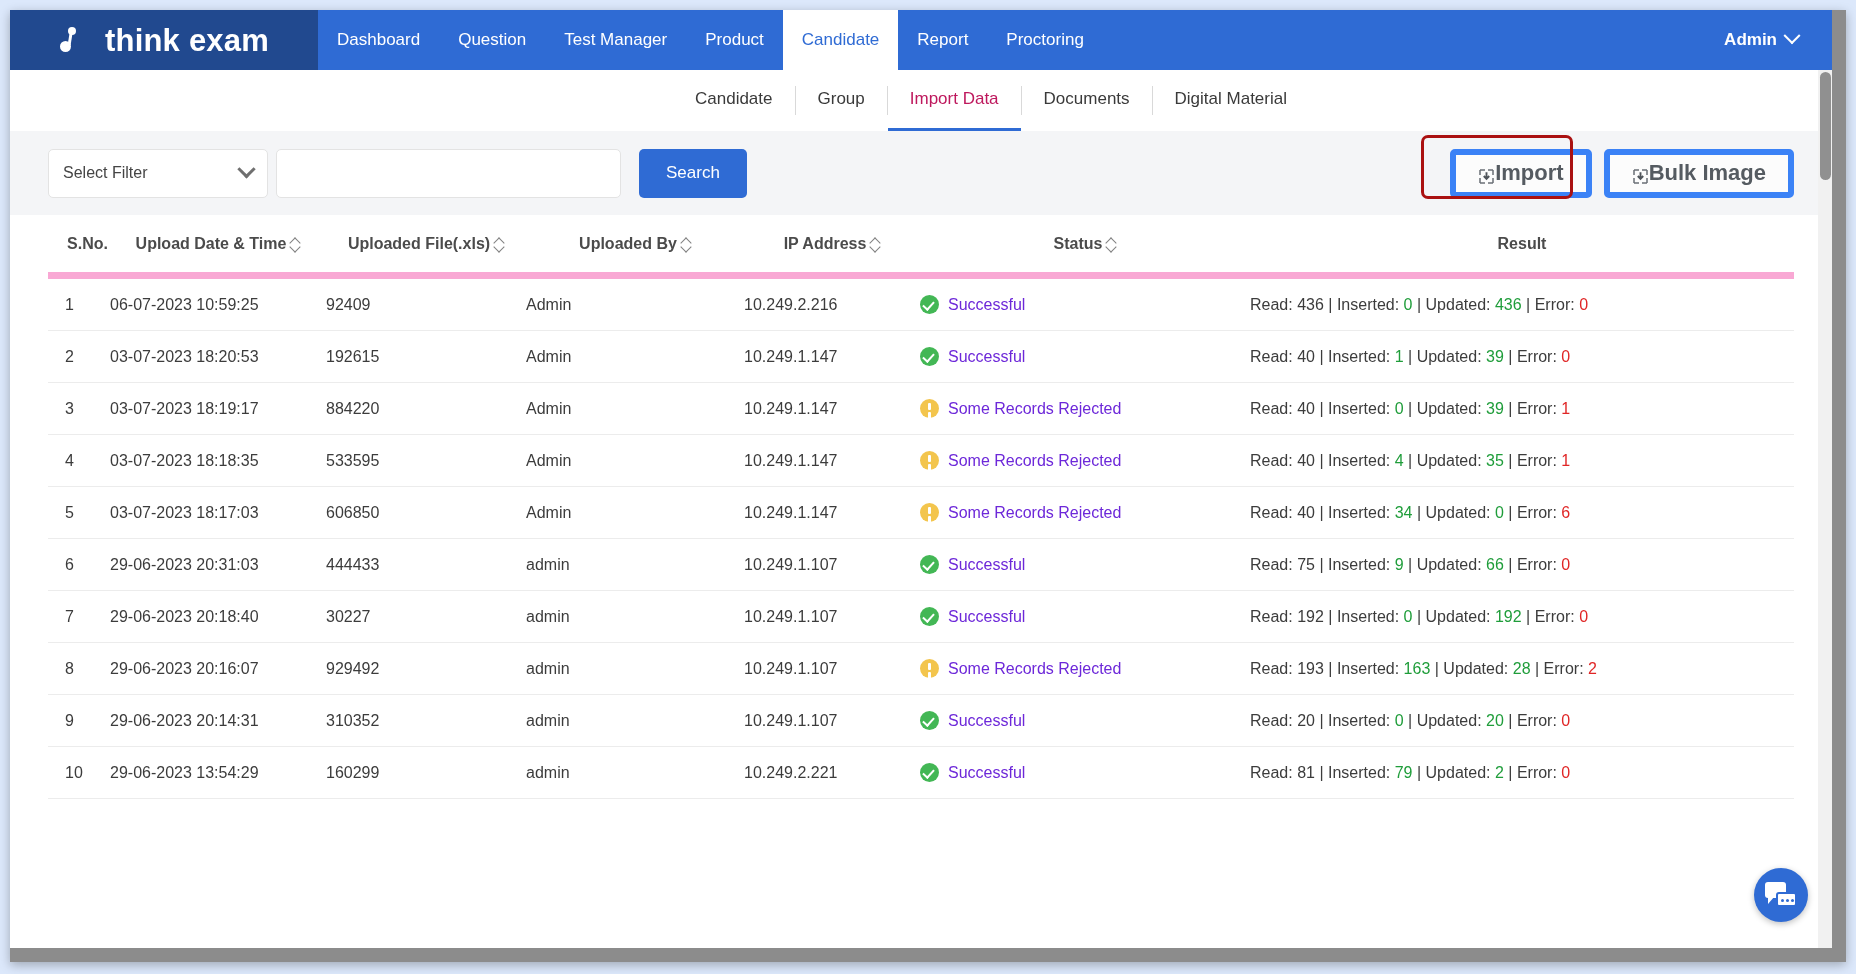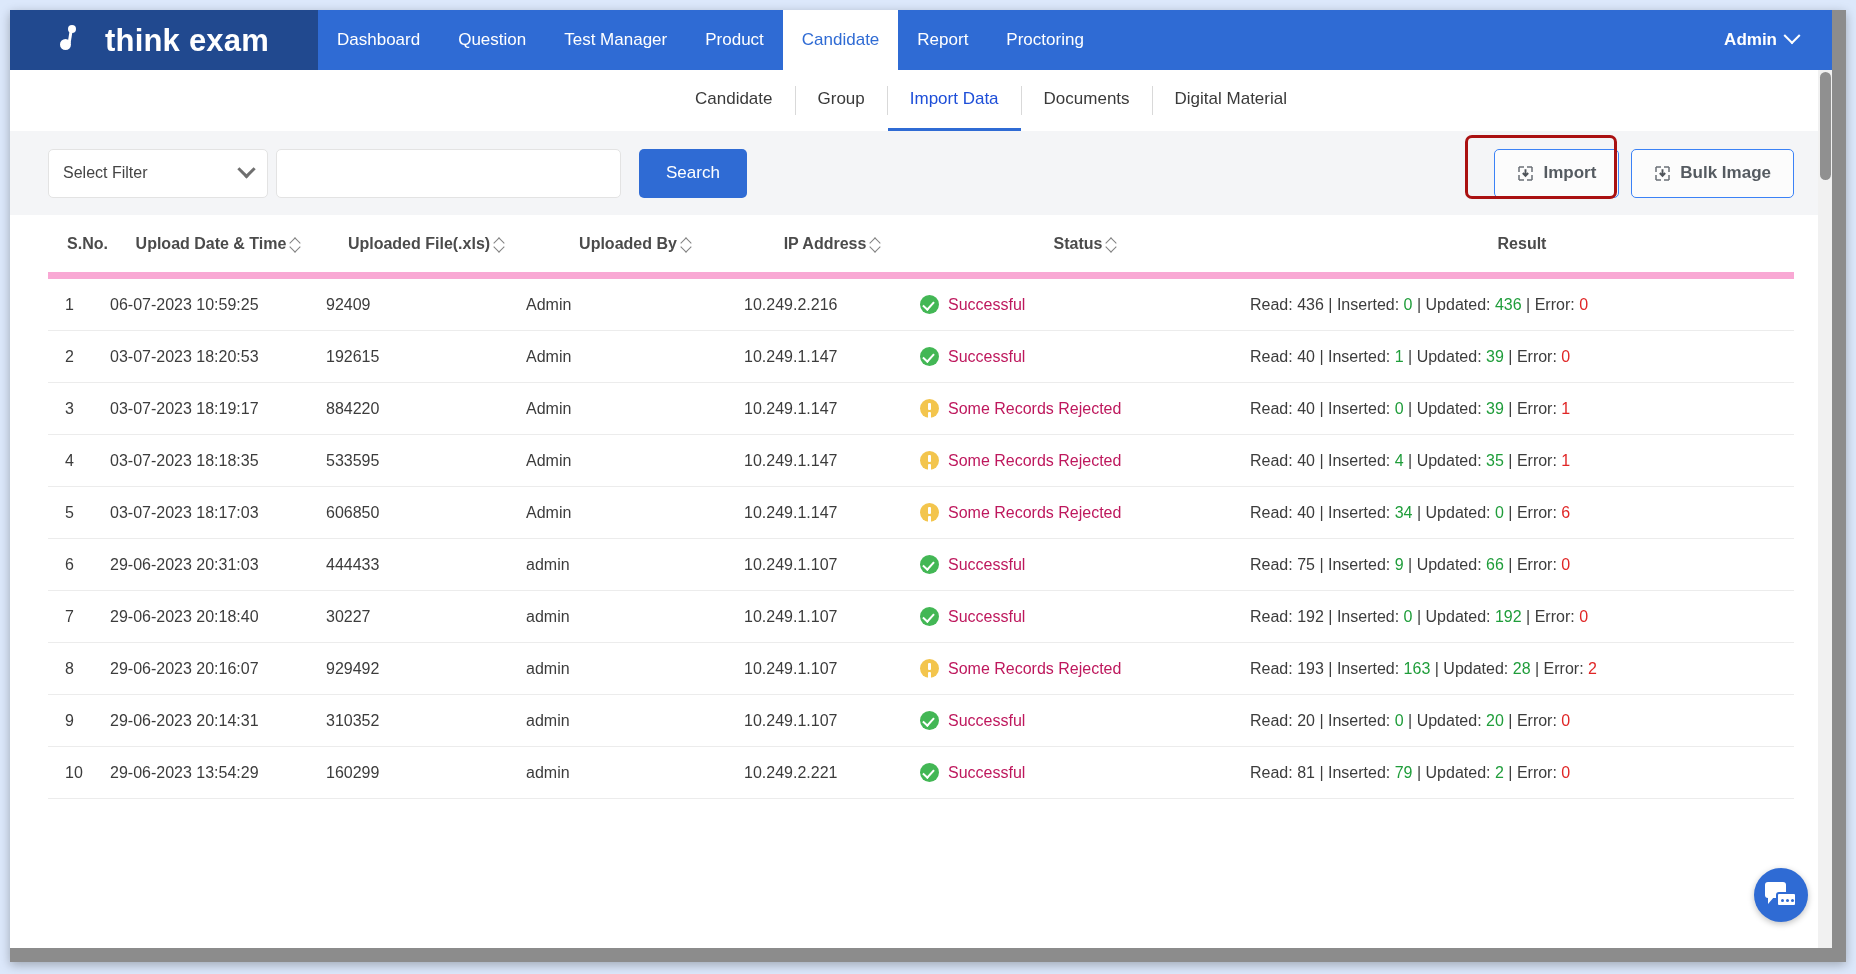--- a/index.html
+++ b/index.html
@@ -52,20 +52,21 @@
     width: 308px;
     background: #21498f;
     display: flex;
     align-items: center;
     justify-content: center;
     flex: 0 0 308px;
   }
 
   .brand-logo {
     display: flex;
+    align-items: center;
     gap: 27px;
   }
 
   .brand-note {
     width: 19px;
     height: 27px;
     position: relative;
   }
   .brand-note .stem {
     position: absolute;
@@ -160,21 +161,21 @@
     display: flex;
     align-items: center;
     padding: 0 22px;
     font-size: 17px;
     color: #3a3a3a;
     cursor: pointer;
     white-space: nowrap;
     border-bottom: 3px solid transparent;
   }
   .subnav-item.active {
-    color: #1d4ed8;
+    color: #be185d;
     border-bottom: 3px solid #2f6bd4;
   }
   .subnav-sep {
     width: 1px;
     background: #d9d9d9;
     margin: 16px 0;
     flex: 0 0 1px;
   }
 
   
@@ -253,28 +254,27 @@
     height: 64px;
     border: 3px solid #aa1111;
     border-radius: 7px;
     pointer-events: none;
   }
 
   .action-btn {
     height: 49px;
     padding: 0 22px;
     background: #fcfcfc;
-    border: 1px solid #3b82f6;
+    border: 6px solid #3b82f6;
     border-radius: 5px;
-    font-size: 17px;
+    font-size: 22px;
     font-weight: 700;
     color: #555b61;
     display: flex;
     align-items: center;
-    gap: 9px;
     cursor: pointer;
     margin-left: 12px;
     white-space: nowrap;
   }
 
   .imp-icon {
     width: 17px;
     height: 17px;
     position: relative;
     display: inline-block;
@@ -376,21 +376,21 @@
     content: "";
     position: absolute;
     left: 8.2px;
     top: 3.5px;
     width: 2.6px;
     height: 7px;
     background: #ffffff;
     border-radius: 1px;
     box-shadow: 0 9px 0 0 #ffffff;
   }
-  .status-label { color: #be185d; }
+  .status-label { color: #6d28d9; }
 
   .res-num-g { color: #1f9d3a; }
   .res-num-r { color: #e02626; }
   .res-plain { color: #3c3c3c; }
 
   
   .chat-fab {
     position: absolute;
     right: 24px;
     bottom: 26px;

